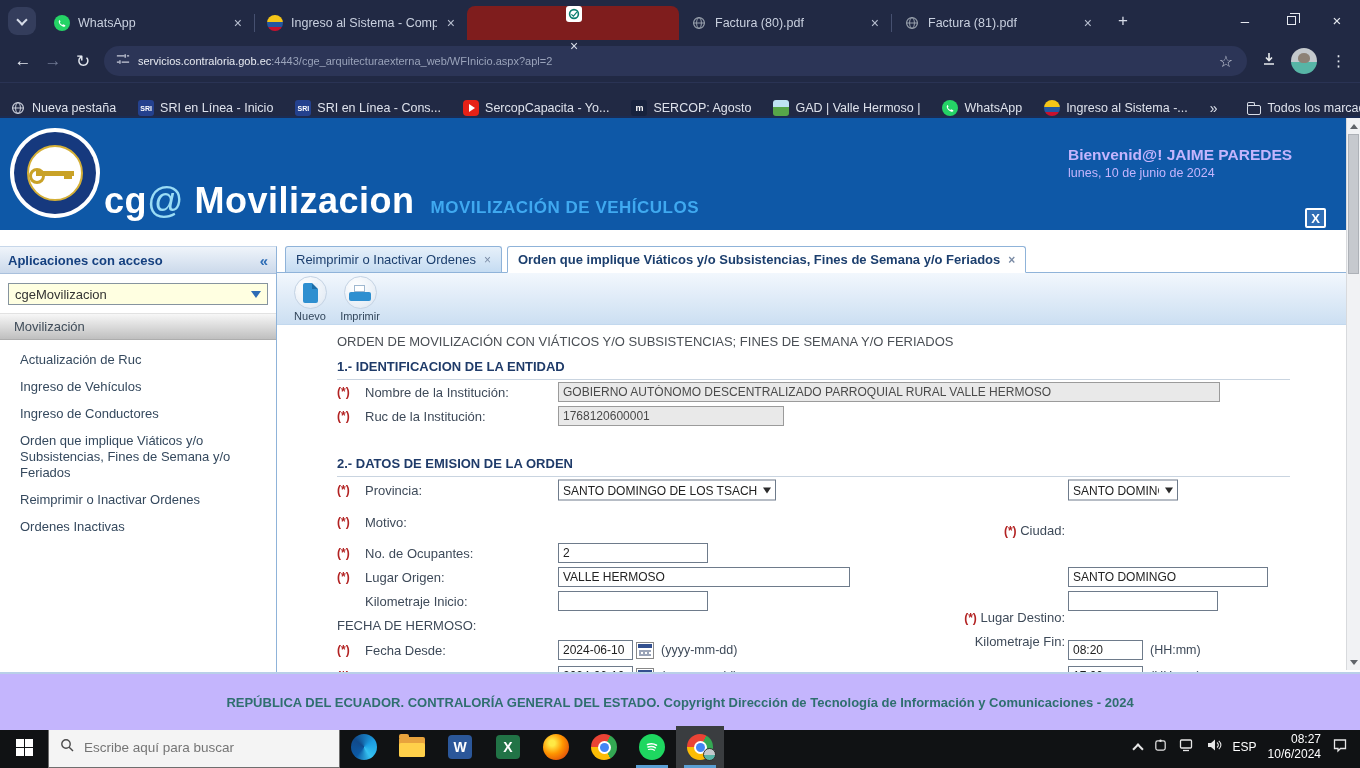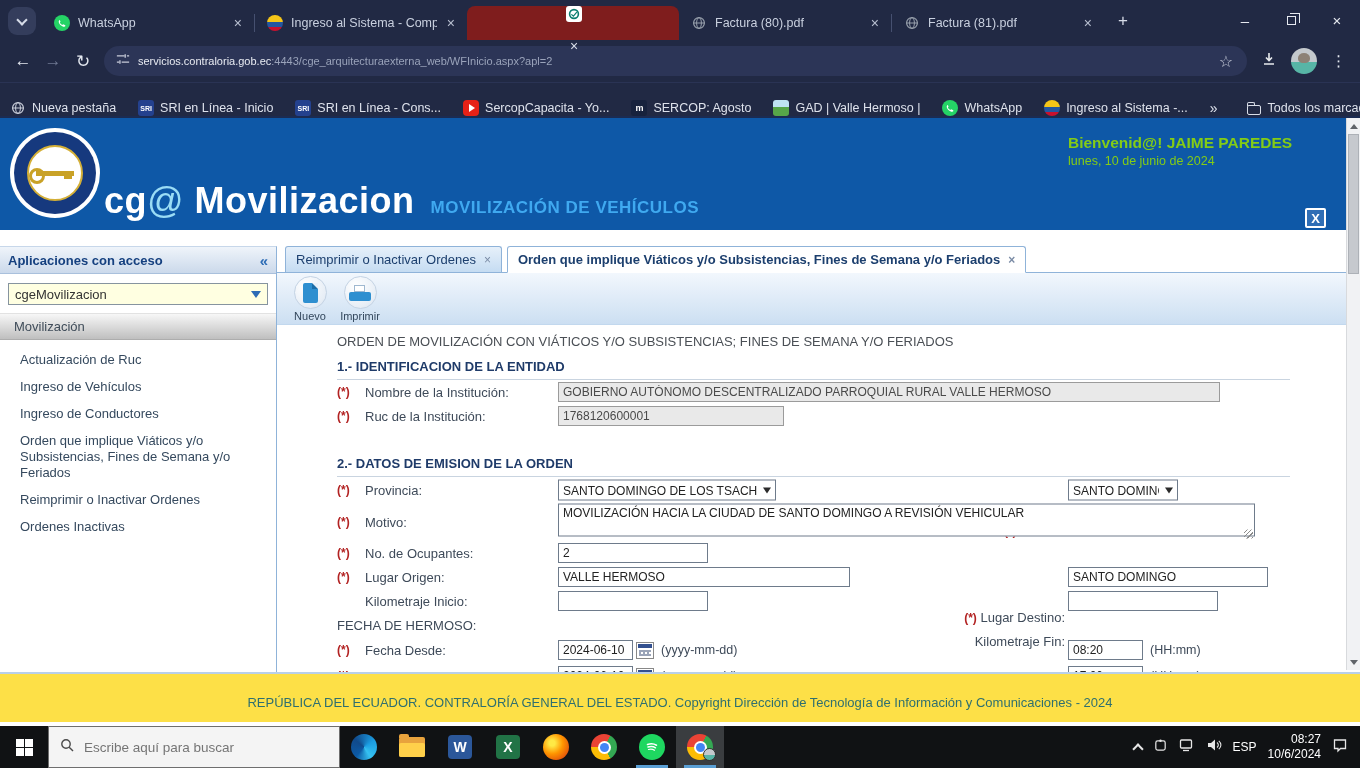--- a/index.html
+++ b/index.html
@@ -103,21 +103,21 @@
     border-radius:50%; }
   .av-hair { position:absolute; left:13px; top:4px; width:21px; height:10px; background:#5B3A24;
     border-radius:50% 50% 0 0; }
   .av-body { position:absolute; left:8px; top:22px; width:30px; height:22px; background:#3FA3DC;
     border-radius:10px 10px 0 0; }
   .av-pencil { position:absolute; right:6px; top:14px; width:5px; height:22px; background:#F2C230;
     transform:rotate(18deg); border-radius:1px; }
   .av-pencil::after { content:""; position:absolute; left:0; bottom:-5px; width:0; height:0;
     border-left:2.5px solid transparent; border-right:2.5px solid transparent; border-top:5px solid #E05A4E; }
   .avatar-caption { margin-top:3px; font-size:8.5px; line-height:1.25; color:#FFF9C9; }
-  .welcome-text { position:absolute; left:1068px; top:16px; color:#84cc16; }
+  .welcome-text { position:absolute; left:1068px; top:28px; color:#c4b5fd; }
   .welcome-line { font-size:15.5px; font-weight:bold; }
   .date-line { font-size:12.5px; margin-top:2px; }
   .hdr-close { position:absolute; right:34px; top:90px; width:21px; height:20px; background:#2F6EB5;
     border:2px solid #fff; border-radius:2px; color:#fff; font-weight:bold; font-size:13px;
     display:flex; align-items:center; justify-content:center; }
 
   .page-body { display:flex; height:442px; }
 
   
   .sidebar { width:277px; padding-top:16px; flex:none; }
@@ -197,21 +197,21 @@
   .grip { position:absolute; right:2px; bottom:2px; width:9px; height:9px;
     background:repeating-linear-gradient(135deg, transparent 0 2px, #8a8a8a 2px 3px); }
   .cal-btn { width:18px; height:17px; margin-left:3px; background:#fff; border:1px solid #888;
     position:relative; }
   .cal-btn::before { content:""; position:absolute; left:1px; top:1px; right:1px; height:4px; background:#33508F; }
   .cal-btn::after { content:""; position:absolute; left:2px; top:7px; right:2px; bottom:2px;
     background:repeating-linear-gradient(90deg,#9AA4B8 0 2px, transparent 2px 4px),
                repeating-linear-gradient(180deg,#9AA4B8 0 2px, transparent 2px 4px); }
   .hint { font-size:12.5px; color:#3E4A59; margin-left:7px; white-space:nowrap; }
 
-  .site-footer { height:50px; background:#fde047; border-top:2px solid #B9D0E8; text-align:center; }
+  .site-footer { height:58px; background:#c4b5fd; border-top:2px solid #B9D0E8; text-align:center;font-weight:bold; }
   .footer-text { margin-top:21px; font-size:13px; color:#2F6F6F; }
 
   
   .taskbar { height:42px; background:#101214; display:flex; align-items:stretch; }
   .tb-start { width:48px; display:flex; align-items:center; justify-content:center; }
   .win-logo { display:grid; grid-template-columns:8px 8px; grid-template-rows:8px 8px; gap:1px; }
   .win-logo span { background:#fff; }
   .tb-search { width:292px; background:#F4F4F4; border:1px solid #6E6E6E; display:flex;
     align-items:center; gap:10px; padding:0 11px; }
   .tb-search input { border:none; background:transparent; outline:none; font-size:13.5px;
@@ -520,23 +520,20 @@
                 <span class="sel w110">
                   <span class="v">SANTO DOMINGO</span>
                   <span class="tri-sel"></span>
                 </span>
               </span>
           </div>
 
           <div class="row h38">
             <span class="star">(*)</span>
             <span class="lbl">Motivo:</span>
-            <span class="fld">
-                <span class="ta-wrap"><textarea class="ta" style="">MOVILIZACIÓN HACIA LA CIUDAD DE SANTO DOMINGO A REVISIÓN VEHICULAR</textarea><span class="grip"></span></span>
-              </span>
           </div>
 
           <div class="row">
             <span class="star">(*)</span>
             <span class="lbl">No. de Ocupantes:</span>
             <span class="fld">
                 <input class="txt w150" value="2" style="">
               </span>
           </div>
 

